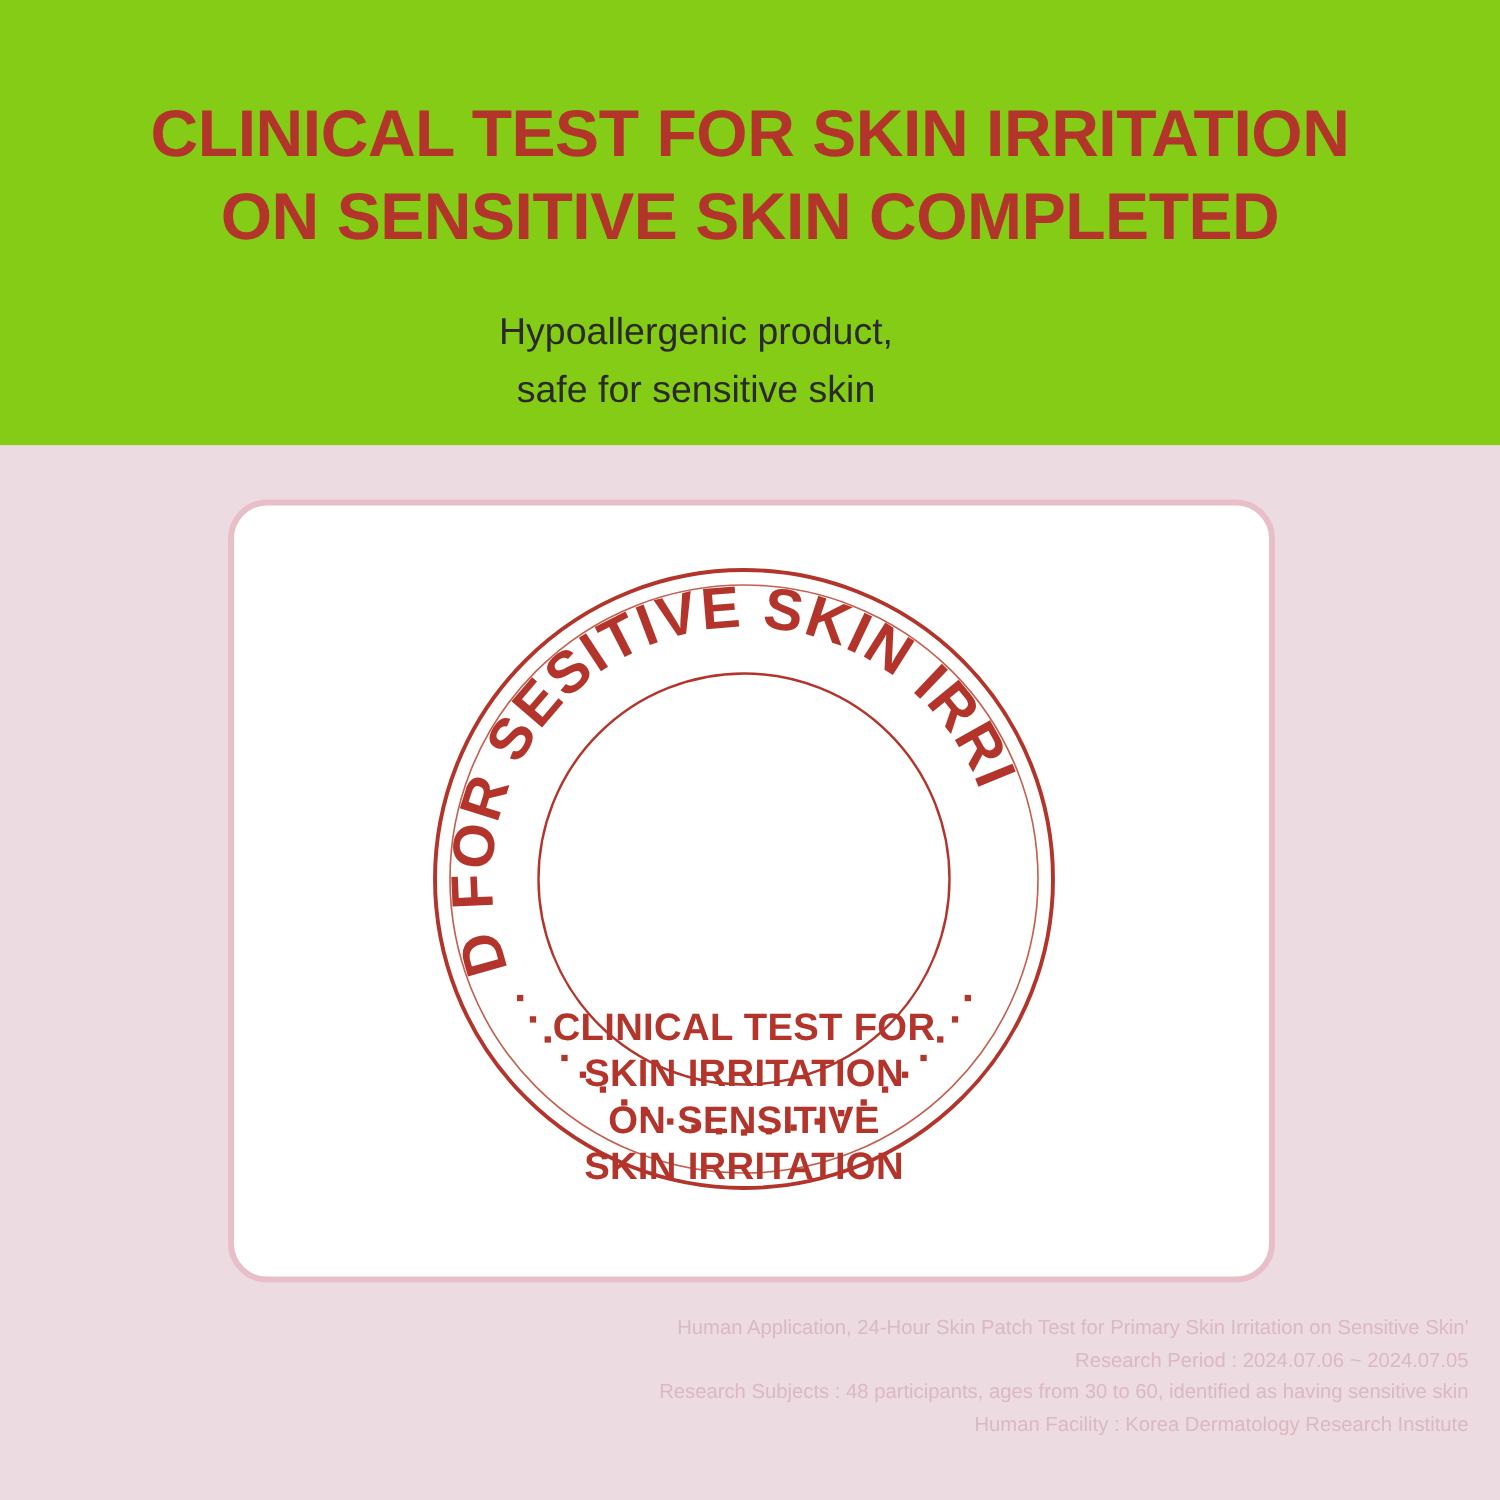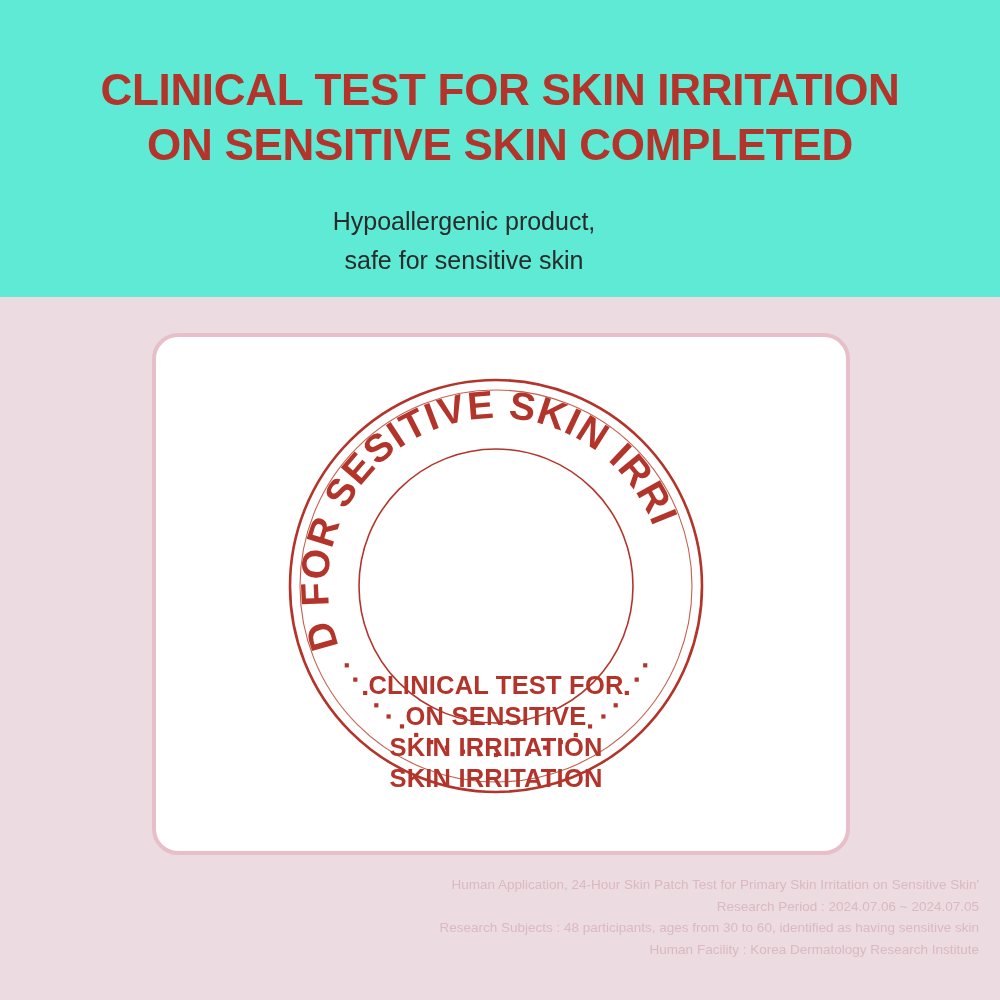--- a/index.html
+++ b/index.html
@@ -24,21 +24,21 @@
     height: 1000px;
   }
 
   
   .hero {
     position: absolute;
     left: 0;
     top: 0;
     width: 1000px;
     height: 297px;
-    background: #5eead4;
+    background: #84cc16;
     box-sizing: border-box;
   }
 
   .hero-title {
     position: absolute;
     left: 0;
     top: 62px;
     width: 1000px;
     text-align: center;
     color: #b3342a;
@@ -191,22 +191,22 @@
           <rect x="99.51" y="337.39" width="4.2" height="4.2"></rect>
           <rect x="87.21" y="326.21" width="4.2" height="4.2"></rect>
           <rect x="76.07" y="313.88" width="4.2" height="4.2"></rect>
           <rect x="66.20" y="300.51" width="4.2" height="4.2"></rect>
           <rect x="57.68" y="286.24" width="4.2" height="4.2"></rect>
         </g>
     </svg>
 
     <div class="seal-center">
       <div class="seal-center-line">CLINICAL TEST FOR</div>
+      <div class="seal-center-line seal-center-inner">SKIN IRRITATION</div>
       <div class="seal-center-line seal-center-inner">ON SENSITIVE</div>
-      <div class="seal-center-line seal-center-inner">SKIN IRRITATION</div>
       <div class="seal-center-line seal-center-inner">SKIN IRRITATION</div>
     </div>
   </div>
 
   <div class="footnote">
     <div>Human Application, 24-Hour Skin Patch Test for Primary Skin Irritation on Sensitive Skin'</div>
     <div>Research Period : 2024.07.06 ~ 2024.07.05</div>
     <div>Research Subjects : 48 participants, ages from 30 to 60, identified as having sensitive skin</div>
     <div>Human Facility : Korea Dermatology Research Institute</div>
   </div>

